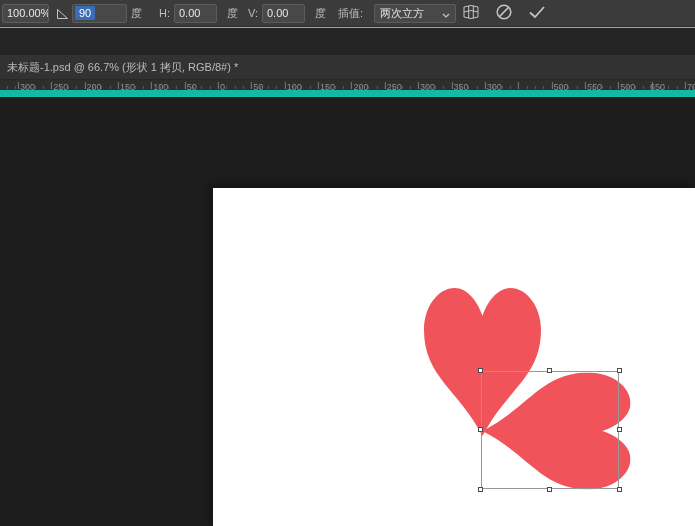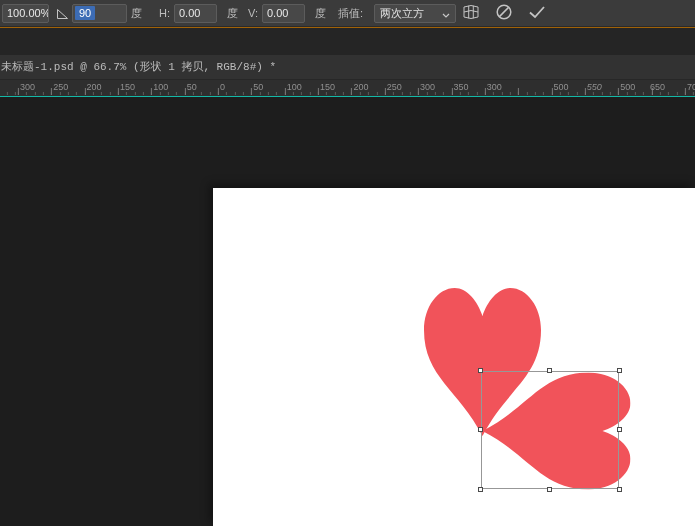--- a/index.html
+++ b/index.html
@@ -1,18 +1,18 @@
 <!DOCTYPE html>
 <html><head>
 <meta charset="utf-8">
 <style>
   * { box-sizing: border-box; margin: 0; padding: 0; }
   html, body { width: 695px; height: 526px; overflow: hidden; background: #1d1d1d; }
   body { font-family: "Liberation Sans", "DejaVu Sans", sans-serif; }
-  .app { position: relative; width: 695px; height: 526px; background: #a16207; }
+  .app { position: relative; width: 695px; height: 526px; background: #a3a3a3; }
 
   
   .options-bar {
     position: absolute; left: 0; top: 0; width: 695px; height: 27px;
     background: #3b3b3b; border-bottom: 1px solid #2a2a2a;
   }
   .field {
     position: absolute; top: 4px; height: 19px;
     background: #484848; border: 1px solid #5c5c5c; border-radius: 2px;
     color: #e8e8e8; font-size: 11px; line-height: 17px; padding: 0 4px;
@@ -31,23 +31,23 @@
     display: flex; align-items: center; justify-content: center; border-radius: 2px;
   }
   .ob-icon { position: absolute; display: flex; align-items: center; justify-content: center; }
 
   
   .frame-strip { position: absolute; left: 0; top: 28px; width: 695px; height: 27px; background: #252525; }
   .doc-tab-bar {
     position: absolute; left: 0; top: 55px; width: 695px; height: 25px;
     background: #323232; border-bottom: 1px solid #272727;
   }
-  .doc-title { color: #bcbcbc; font-size: 11px; line-height: 24px; padding-left: 1px; white-space: nowrap; display: block; font-family: Liberation Mono, monospace; }
-
-  .ruler { position: absolute; left: 0; top: 80px; width: 695px; height: 17px; background: #2e2e2e; border-bottom: 1px solid #14b8a6; }
+  .doc-title { color: #bcbcbc; font-size: 11px; line-height: 24px; padding-left: 7px; white-space: nowrap; display: block; }
+
+  .ruler { position: absolute; left: 0; top: 80px; width: 695px; height: 17px; background: #2e2e2e; border-bottom: 7px solid #14b8a6; }
   .ruler-minor {
     position: absolute; left: 0; right: 0; bottom: 1px; height: 3px;
     background: repeating-linear-gradient(to right, #5a5a5a 0 1px, transparent 1px 8.3375px);
     background-position-x: 17.9px;
   }
   .ruler-major {
     position: absolute; left: 0; right: 0; bottom: 1px; height: 7px;
     background: repeating-linear-gradient(to right, #787878 0 1px, transparent 1px 33.35px);
     background-position-x: 17.9px;
   }

